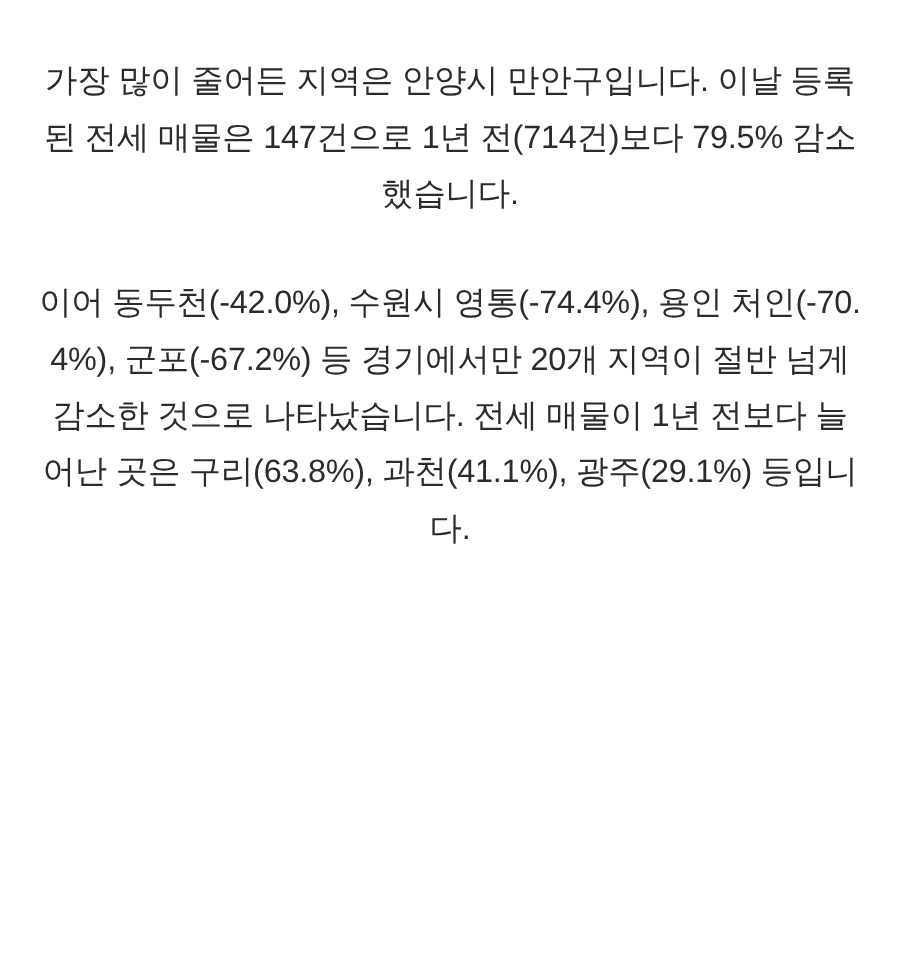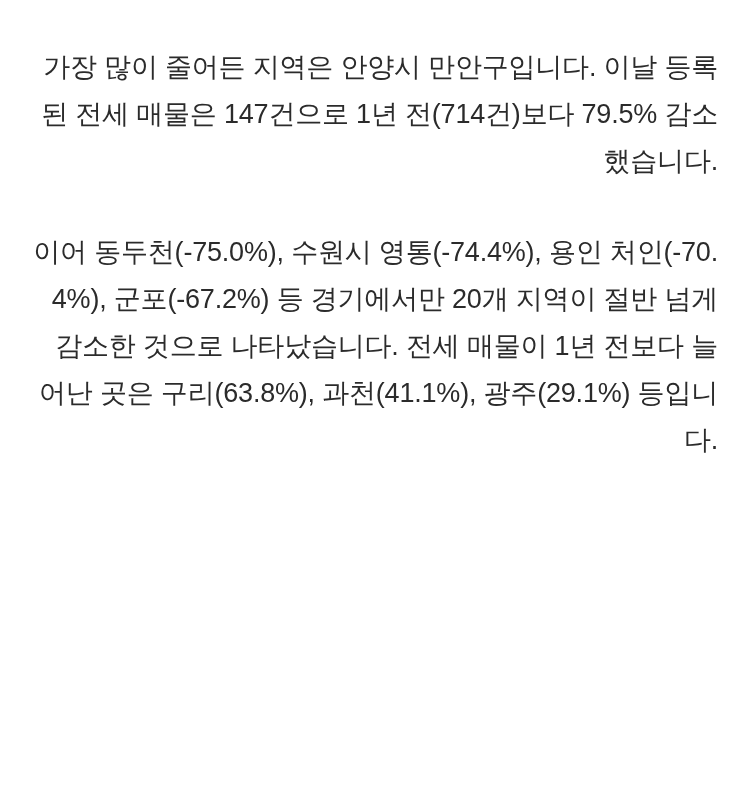--- a/index.html
+++ b/index.html
@@ -20,26 +20,26 @@
     padding: 44px 32px 20px 32px;
     background: #ffffff;
   }
   .para {
     color: #2b2b2b;
     font-size: 27px;
     line-height: 47px;
     letter-spacing: -0.2px;
     word-break: break-all;
     margin: 0 0 44px 0;
-    text-align: right;
+    text-align: center;
     font-weight: 400;
   }
   .para:last-child {
     margin-bottom: 0;
   }
 </style>
 </head>
 <body>
 
 <div class="article">
   <p class="para">가장 많이 줄어든 지역은 안양시 만안구입니다. 이날 등록된 전세 매물은 147건으로 1년 전(714건)보다 79.5% 감소했습니다.</p>
-  <p class="para">이어 동두천(-75.0%), 수원시 영통(-74.4%), 용인 처인(-70.4%), 군포(-67.2%) 등 경기에서만 20개 지역이 절반 넘게 감소한 것으로 나타났습니다. 전세 매물이 1년 전보다 늘어난 곳은 구리(63.8%), 과천(41.1%), 광주(29.1%) 등입니다.</p>
+  <p class="para">이어 동두천(-42.0%), 수원시 영통(-74.4%), 용인 처인(-70.4%), 군포(-67.2%) 등 경기에서만 20개 지역이 절반 넘게 감소한 것으로 나타났습니다. 전세 매물이 1년 전보다 늘어난 곳은 구리(63.8%), 과천(41.1%), 광주(29.1%) 등입니다.</p>
 </div>
 
 </body></html>

